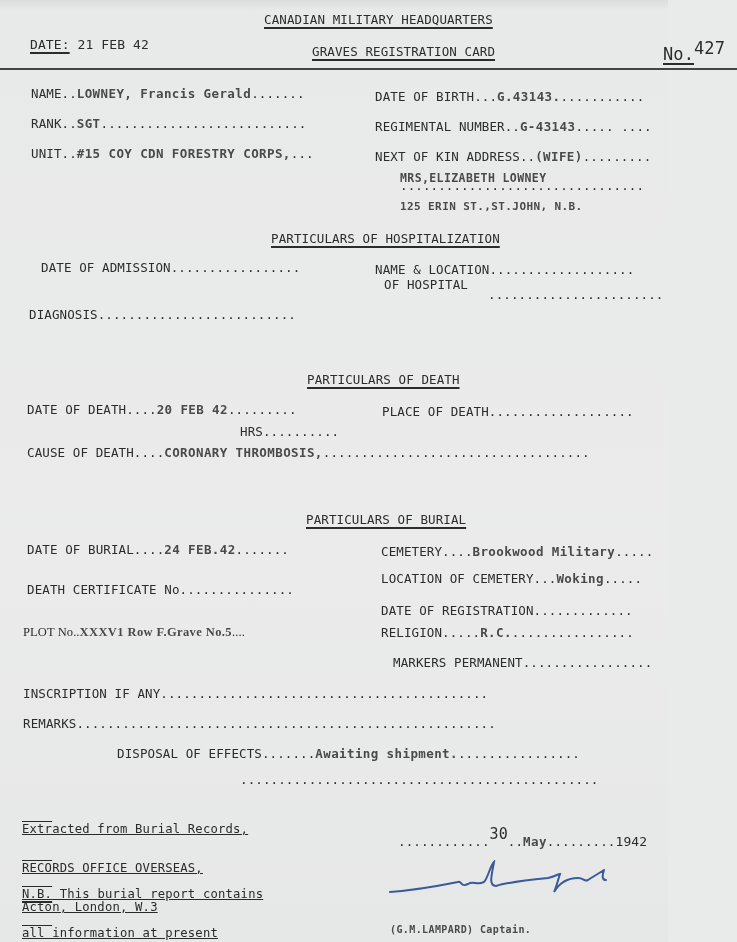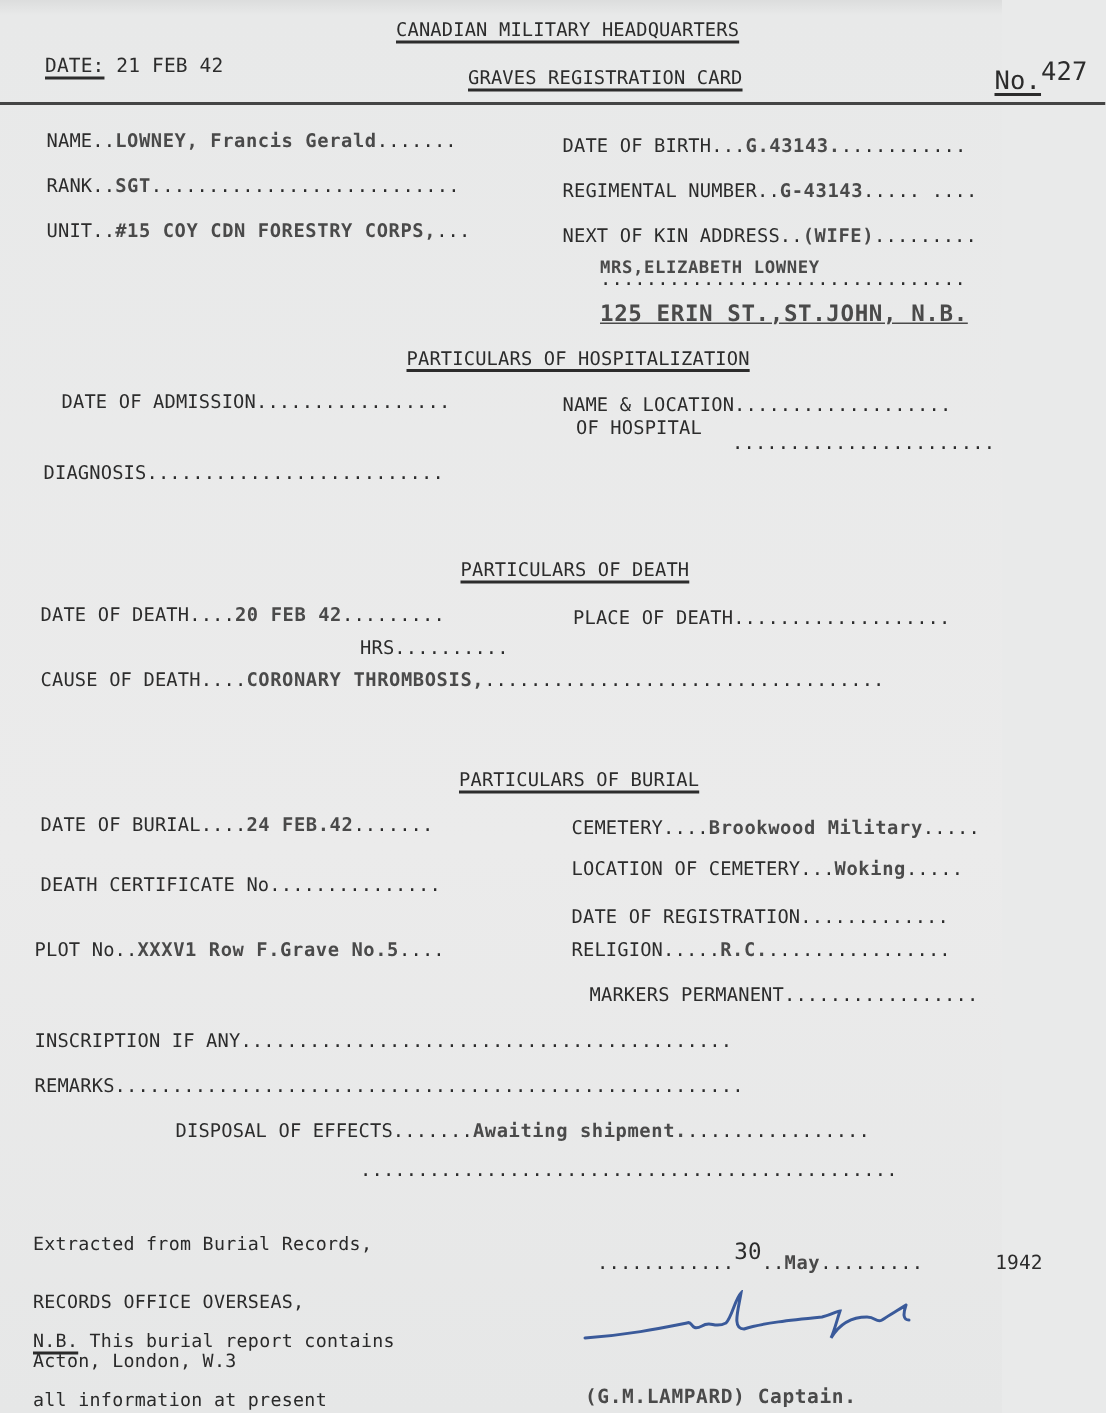--- a/index.html
+++ b/index.html
@@ -11,21 +11,21 @@
   }
   .card {
     position: relative; width: 668px; height: 942px;
     background: linear-gradient(180deg, #dcdddd 0px, #e8e9e9 10px, #ebebeb 60%, #e6e7e7 100%);
   }
   .abs { position: absolute; white-space: pre; font-size: 12.5px; letter-spacing: 0.1px; }
   .u { text-decoration: underline; text-underline-offset: 3px; text-decoration-thickness: 1.5px; }
   .typed { color: #4a4a4a; font-weight: bold; letter-spacing: 0.4px; }
   .hdr { font-size: 12.5px; }
   .rule { position: absolute; left: 0; top: 68px; width: 737px; height: 2px; background: #444; }
-  .note { font-size: 12.2px; line-height: 13px; letter-spacing: 0.2px; color: #2a2a2a; }
+  .note { font-size: 12.2px; line-height: 13px; letter-spacing: 0.2px; color: #2a2a2a; text-decoration: underline; }
   .sig { position: absolute; left: 388px; top: 860px; }
 </style>
 </head>
 <body>
 
 <div class="card">
 
   <span class="abs hdr u" style="left:264px;top:12px;">CANADIAN MILITARY HEADQUARTERS</span>
   <span class="abs" style="left:30px;top:37px;font-size:13px;"><span class="u">DATE:</span> <span>21 FEB 42</span></span>
   <span class="abs hdr u" style="left:312px;top:44px;">GRAVES REGISTRATION CARD</span>
@@ -34,61 +34,61 @@
 
   <span class="abs" style="left:31px;top:86px;"><span>NAME..</span><span class="typed">LOWNEY, Francis Gerald</span><span>.......</span></span>
   <span class="abs" style="left:31px;top:116px;"><span>RANK..</span><span class="typed">SGT</span><span>...........................</span></span>
   <span class="abs" style="left:31px;top:146px;"><span>UNIT..</span><span class="typed">#15 COY CDN FORESTRY CORPS,</span><span>...</span></span>
 
   <span class="abs" style="left:375px;top:89px;"><span>DATE OF BIRTH...</span><span class="typed">G.43143.</span><span>...........</span></span>
   <span class="abs" style="left:375px;top:119px;"><span>REGIMENTAL NUMBER..</span><span class="typed">G-43143</span><span>..... ....</span></span>
   <span class="abs" style="left:375px;top:149px;"><span>NEXT OF KIN ADDRESS..</span><span class="typed">(WIFE)</span><span>.........</span></span>
   <span class="abs typed" style="left:400px;top:171px;font-size:11.5px;">MRS,ELIZABETH LOWNEY</span>
   <span class="abs" style="left:400px;top:178px;">................................</span>
-  <span class="abs typed" style="left:400px;top:200px;font-size:15px;text-decoration:underline;">125 ERIN ST.,ST.JOHN, N.B.</span>
+  <span class="abs typed" style="left:400px;top:200px;font-size:11px;">125 ERIN ST.,ST.JOHN, N.B.</span>
 
   <span class="abs u" style="left:271px;top:231px;">PARTICULARS OF HOSPITALIZATION</span>
   <span class="abs" style="left:29px;top:260px;padding-left:12px;">DATE OF ADMISSION.................</span>
   <span class="abs" style="left:375px;top:262px;">NAME &amp; LOCATION...................</span>
   <span class="abs" style="left:384px;top:277px;">OF HOSPITAL</span>
   <span class="abs" style="left:488px;top:287px;">.......................</span>
   <span class="abs" style="left:29px;top:307px;">DIAGNOSIS..........................</span>
 
   <span class="abs u" style="left:307px;top:372px;">PARTICULARS OF DEATH</span>
   <span class="abs" style="left:27px;top:402px;"><span>DATE OF DEATH....</span><span class="typed">20 FEB 42</span><span>.........</span></span>
   <span class="abs" style="left:382px;top:404px;">PLACE OF DEATH...................</span>
   <span class="abs" style="left:240px;top:424px;">HRS..........</span>
   <span class="abs" style="left:27px;top:445px;"><span>CAUSE OF DEATH....</span><span class="typed">CORONARY THROMBOSIS,</span><span>...................................</span></span>
 
   <span class="abs u" style="left:306px;top:512px;">PARTICULARS OF BURIAL</span>
   <span class="abs" style="left:27px;top:542px;"><span>DATE OF BURIAL....</span><span class="typed">24 FEB.42</span><span>.......</span></span>
   <span class="abs" style="left:381px;top:544px;"><span>CEMETERY....</span><span class="typed">Brookwood Military</span><span>.....</span></span>
   <span class="abs" style="left:381px;top:571px;"><span>LOCATION OF CEMETERY...</span><span class="typed">Woking</span><span>.....</span></span>
   <span class="abs" style="left:27px;top:582px;">DEATH CERTIFICATE No...............</span>
   <span class="abs" style="left:381px;top:603px;">DATE OF REGISTRATION.............</span>
-  <span class="abs" style="left:23px;top:625px;"><span>PLOT No..</span><span class="typed">XXXV1 Row F.Grave No.5</span><span>....</span></span>
+  <span class="abs" style="left:23px;top:625px;font-family:Liberation Serif, serif;"><span>PLOT No..</span><span class="typed">XXXV1 Row F.Grave No.5</span><span>....</span></span>
   <span class="abs" style="left:381px;top:625px;"><span>RELIGION.....</span><span class="typed">R.C.</span><span>................</span></span>
   <span class="abs" style="left:381px;top:655px;padding-left:12px;">MARKERS PERMANENT.................</span>
   <span class="abs" style="left:23px;top:686px;">INSCRIPTION IF ANY...........................................</span>
   <span class="abs" style="left:23px;top:716px;">REMARKS.......................................................</span>
   <span class="abs" style="left:117px;top:746px;"><span>DISPOSAL OF EFFECTS.......</span><span class="typed">Awaiting shipment.</span><span>................</span></span>
   <span class="abs" style="left:240px;top:772px;">...............................................</span>
 
   <div class="abs note" style="left:22px;top:797px;">
     <div>Extracted from Burial Records,</div>
     <div>RECORDS OFFICE OVERSEAS,</div>
     <div>Acton, London, W.3</div>
   </div>
   <div class="abs note" style="left:22px;top:862px;">
     <div><span class="u">N.B.</span><span> This burial report contains</span></div>
     <div>all information at present</div>
     
     
   </div>
 
-  <span class="abs" style="left:398px;top:832px;"><span>............</span><span style="position:relative;top:-7px;font-size:15px;">30</span><span>..</span><span class="typed">May</span><span>.........</span><span style="font-size:13px;margin-left:48px;">1942</span></span>
+  <span class="abs" style="left:398px;top:832px;"><span>............</span><span style="position:relative;top:-7px;font-size:15px;">30</span><span>..</span><span class="typed">May</span><span>.........</span><span style="font-size:13px;">1942</span></span>
 
   <svg class="sig" width="230" height="40" viewBox="0 0 230 40">
     <path d="M2 32 C30 30 50 26 70 22 C74 20 72 28 80 24 C86 20 88 26 96 22 C100 18 102 6 106 2 C104 14 100 26 108 26 C120 22 140 20 160 18 C168 16 170 14 172 14 C170 20 168 28 166 32 C172 22 180 18 190 18 C196 18 196 22 200 20 C206 16 210 14 216 10 M216 10 C214 16 214 20 218 20" fill="none" stroke="#3a5a9a" stroke-width="2" stroke-linecap="round"></path>
   </svg>
 
-  <span class="abs typed" style="left:390px;top:924px;font-size:13px;">(G.M.LAMPARD) Captain.</span>
+  <span class="abs typed" style="left:390px;top:924px;font-size:10px;">(G.M.LAMPARD) Captain.</span>
 </div>
 
 </body></html>

